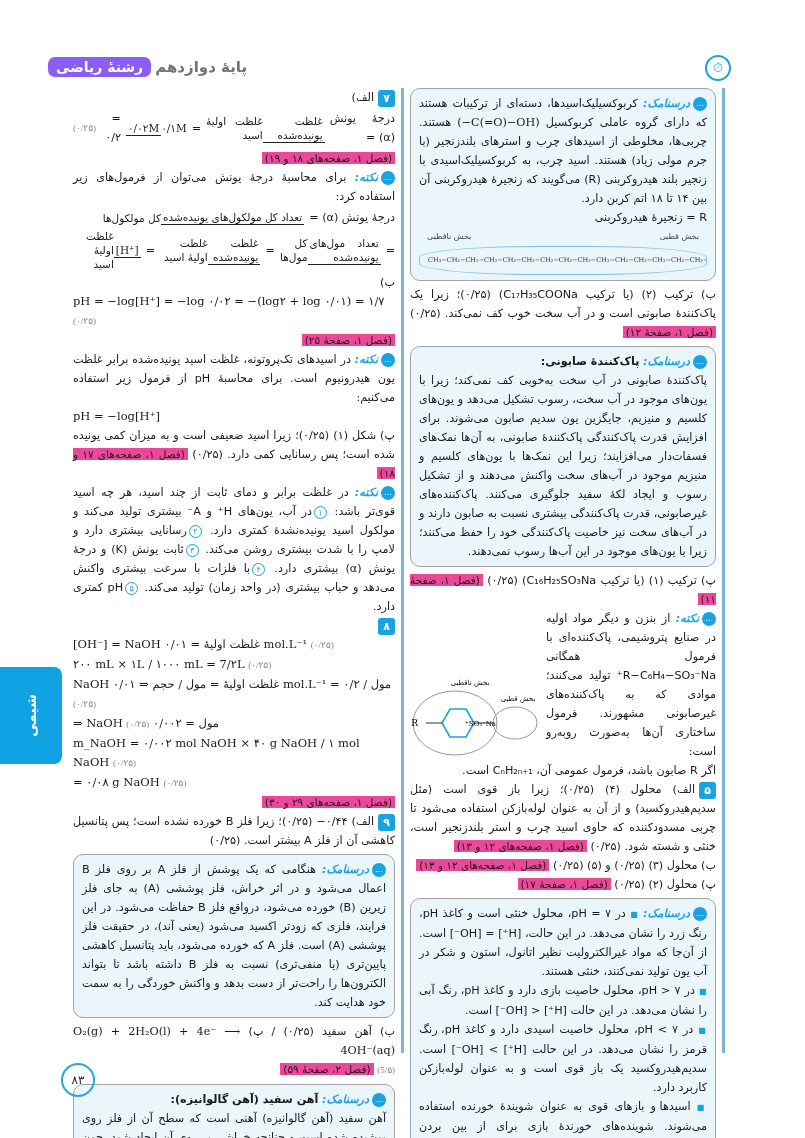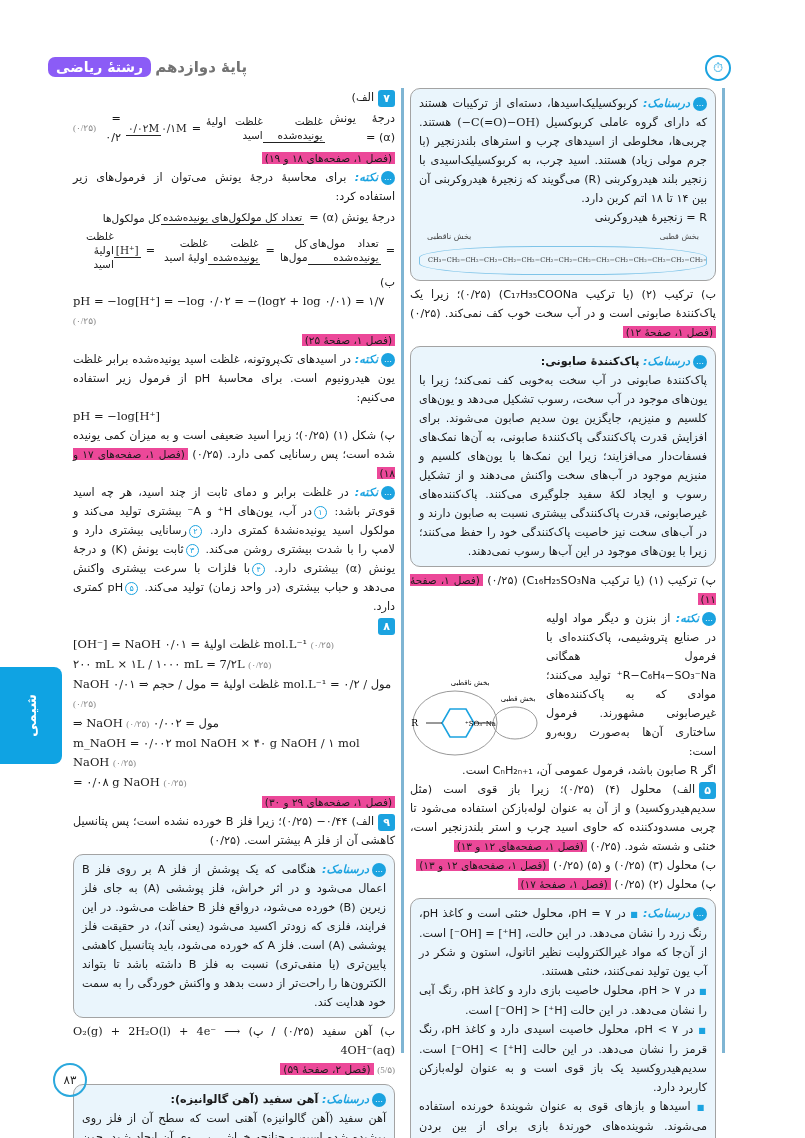--- a/index.html
+++ b/index.html
@@ -29,21 +29,21 @@
   .box { background: #eaf5fc; border: 1px solid #a3a3a3; border-radius: 10px; padding: 5px 8px; margin: 4px 0; }
   .circ { display:inline-block; width:13px; height:13px; border:1px solid #1ba3e0; border-radius:50%; color:#1ba3e0; font-size:8px; line-height:12px; text-align:center; vertical-align:middle; margin: 0 2px; }
   .sq { color:#1ba3e0; font-size: 8px; }
   .frac { display:inline-flex; flex-direction:row; align-items:center; vertical-align:middle; font-size:10.5px; line-height:14px; margin: 0 2px; }
   .frac .num { border-bottom: 1px solid #222; padding: 0 2px; }
   .eq-row { display:flex; align-items:center; justify-content:flex-start; gap:3px; direction: rtl; margin: 2px 0; }
   .chain { direction:ltr; font-family:"DejaVu Serif", serif; font-size: 6.5px; color:#333; border:1px solid #7fc4e8; border-radius: 40%; padding: 4px 8px; white-space: nowrap; overflow:hidden; }
   .chain-labels { display:flex; justify-content:space-between; font-size:8px; color:#444; padding: 0 8px; }
   .side-tab { position: absolute; left: 0; top: 667px; width: 62px; height: 97px; background: #0fa3e3; border-radius: 0 8px 8px 0; display:flex; align-items:center; justify-content:center; }
   .side-tab span { color:#fff; font-weight:bold; font-size:14px; writing-mode: vertical-rl; transform: rotate(180deg); }
-  .page-num { position: absolute; left: 53px; top: 1063px; width: 34px; height: 34px; border: 2px solid #2aa8dd; border-radius: 50%; display:flex; align-items:center; justify-content:center; font-size: 12px; color:#222;text-align:right; }
+  .page-num { position: absolute; left: 61px; top: 1063px; width: 34px; height: 34px; border: 2px solid #2aa8dd; border-radius: 50%; display:flex; align-items:center; justify-content:center; font-size: 12px; color:#222;text-align:right; }
   .struct { display:flex; gap: 6px; align-items:flex-end; direction: rtl; }
   .struct-svg { flex: 0 0 auto; }
 </style>
 </head>
 <body>
 
 <div class="header">
   <div class="brand">
     <span class="brand-title">پایهٔ دوازدهم</span>
     <span class="brand-pill">رشتهٔ ریاضی</span>

